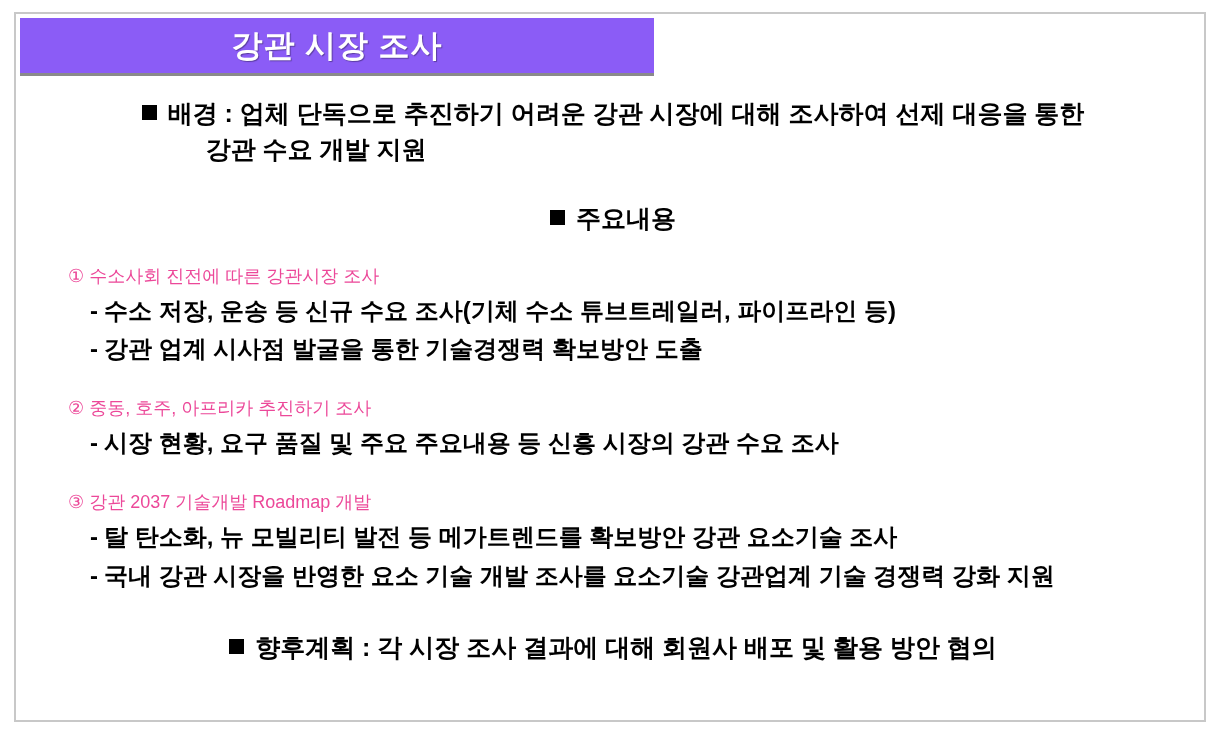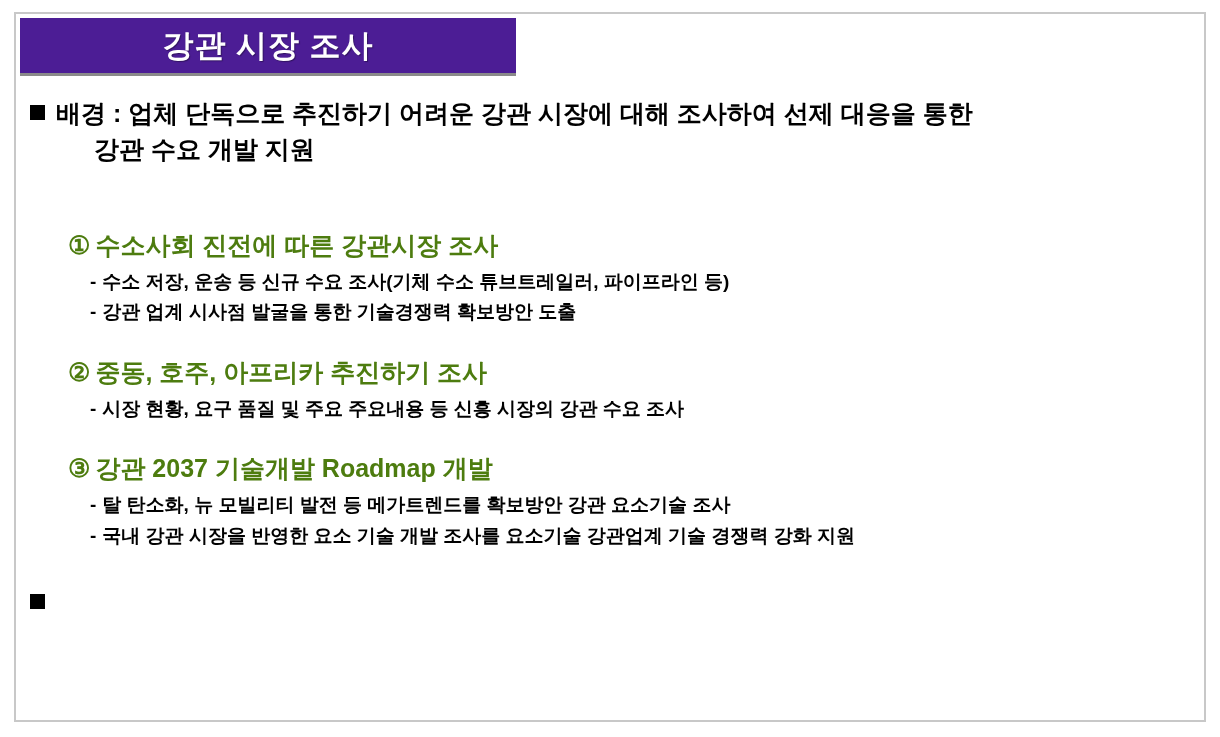--- a/index.html
+++ b/index.html
@@ -28,23 +28,23 @@
     width: 1192px;
     height: 710px;
     box-sizing: border-box;
     border: 2px solid #c8c8c8;
     background: #ffffff;
   }
   .title-bar {
     position: absolute;
     left: 20px;
     top: 18px;
-    width: 496px;
+    width: 634px;
     height: 58px;
-    background: #4c1d95;
+    background: #8b5cf6;
     border-bottom: 3px solid #8a8a8a;
     box-sizing: border-box;
     display: flex;
     align-items: center;
     justify-content: center;
   }
   .title-text {
     color: #ffffff;
     font-size: 31px;
     font-weight: bold;
@@ -54,20 +54,21 @@
   .content {
     position: absolute;
     left: 30px;
     top: 96px;
     right: 24px;
   }
   .sec {
     display: flex;
     align-items: flex-start;
     margin-bottom: 0;
+    justify-content: center;
   }
   .bullet-sq {
     flex: 0 0 auto;
     width: 15px;
     height: 15px;
     background: #000000;
     margin-top: 9px;
     margin-right: 11px;
   }
   .sec-text {
@@ -80,32 +81,32 @@
     display: block;
     padding-left: 38px;
   }
   .gap-lg { height: 34px; }
   .gap-md { height: 26px; }
 
   .item-group {
     margin-left: 38px;
   }
   .item-head {
-    color: #4d7c0f;
-    font-size: 25px;
-    font-weight: bold;
+    color: #ec4899;
+    font-size: 18px;
+    font-weight: normal;
     line-height: 1.5;
     margin-bottom: 2px;
   }
   .item-head .num {
     margin-right: 5px;
   }
   .sub {
     margin-left: 22px;
-    font-size: 19px;
+    font-size: 24px;
     font-weight: bold;
     line-height: 1.62;
     color: #000000;
     white-space: nowrap;
   }
   .sub .dash {
     margin-right: 6px;
   }
 </style>
 </head>
@@ -123,20 +124,24 @@
     <div class="sec">
       <span class="bullet-sq"></span>
       <div class="sec-text">
         <span>배경 : 업체 단독으로 추진하기 어려운 강관 시장에 대해 조사하여 선제 대응을 통한</span>
         <span class="line2">강관 수요 개발 지원</span>
       </div>
     </div>
 
     <div class="gap-lg"></div>
 
+    <div class="sec">
+      <span class="bullet-sq"></span>
+      <div class="sec-text">주요내용</div>
+    </div>
 
     <div class="gap-md"></div>
 
     <div class="item-group">
       <div class="item-head">
         <span class="num">①</span><span>수소사회 진전에 따른 강관시장 조사</span>
       </div>
       <div class="sub">
         <span class="dash">-</span><span>수소 저장, 운송 등 신규 수요 조사(기체 수소 튜브트레일러, 파이프라인 등)</span>
       </div>
@@ -167,16 +172,17 @@
       </div>
       <div class="sub">
         <span class="dash">-</span><span>국내 강관 시장을 반영한 요소 기술 개발 조사를 요소기술 강관업계 기술 경쟁력 강화 지원</span>
       </div>
     </div>
 
     <div class="gap-lg"></div>
 
     <div class="sec">
       <span class="bullet-sq"></span>
+      <div class="sec-text">향후계획 : 각 시장 조사 결과에 대해 회원사 배포 및 활용 방안 협의</div>
     </div>
 
   </div>
 </div>
 
 </body></html>

